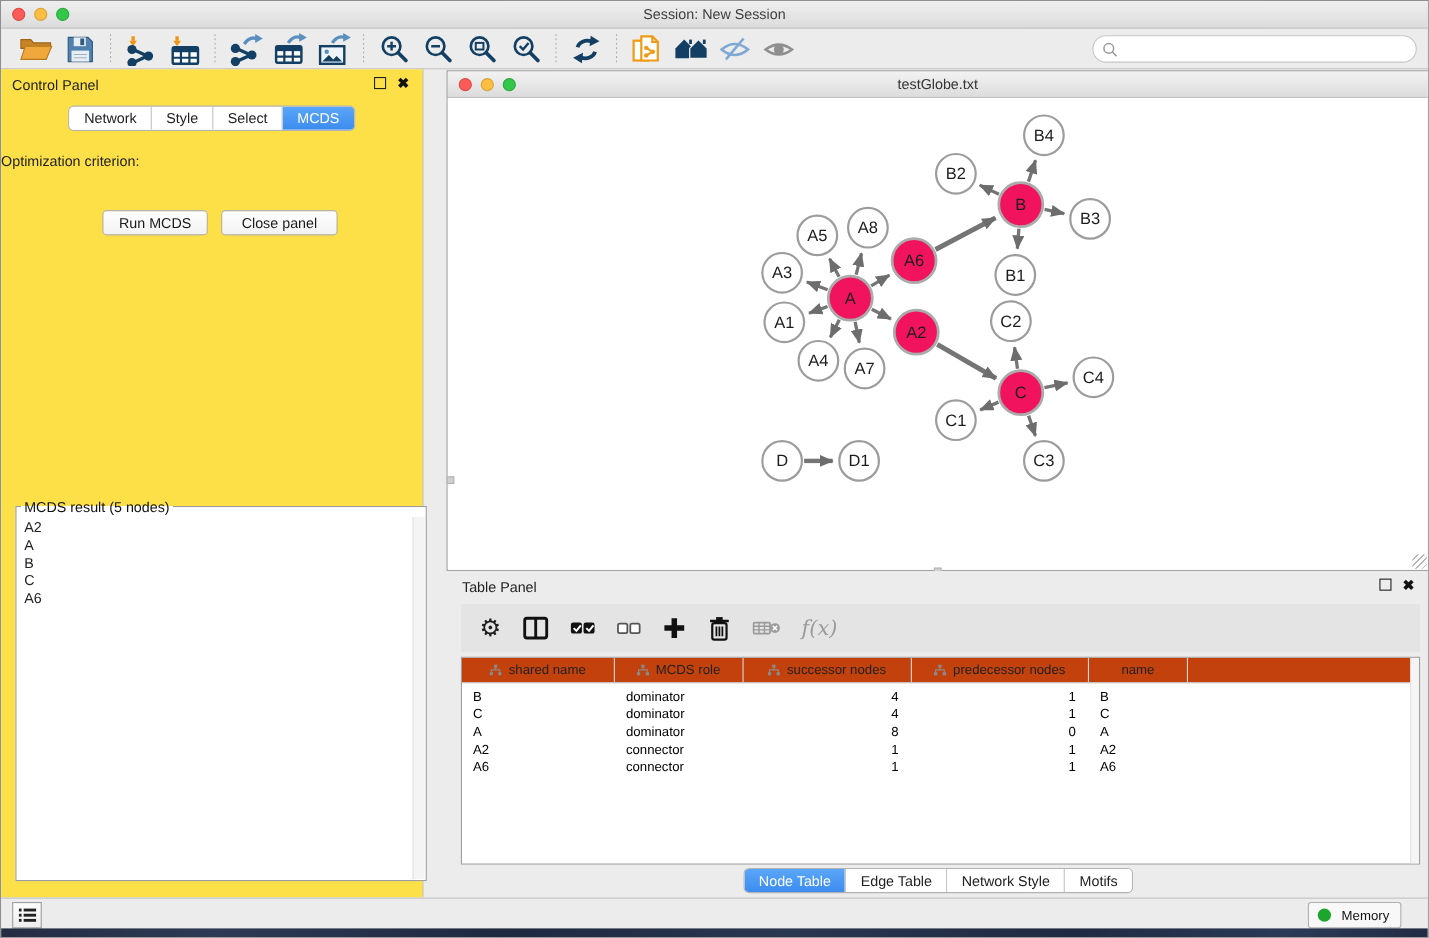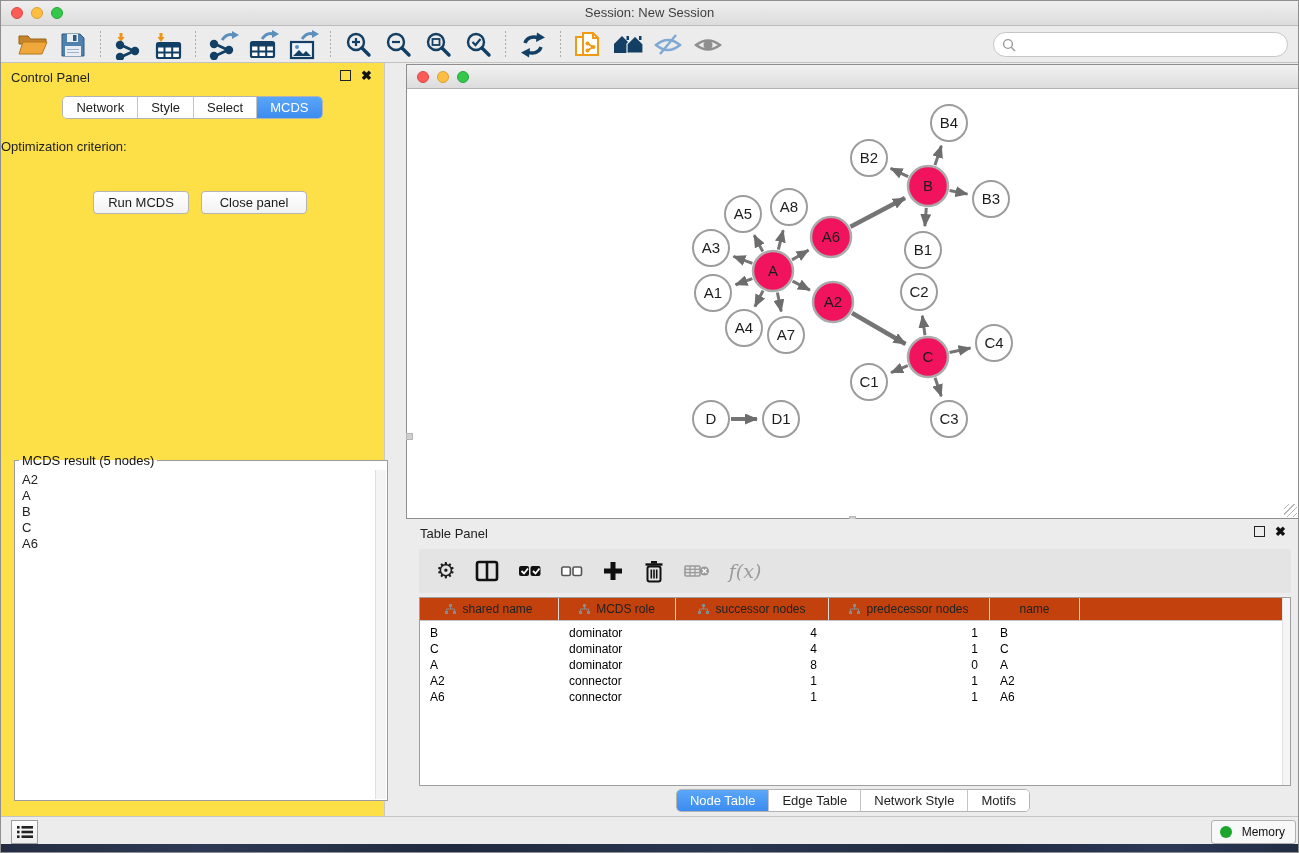--- a/index.html
+++ b/index.html
@@ -87,21 +87,21 @@
   .tp-cell{overflow:hidden;white-space:nowrap;}
   .tp-cell.al{padding-left:10px;text-align:left;}
   .tp-cell.ar{padding-right:12px;text-align:right;}
   .tp-scroll{position:absolute;top:0;right:0;bottom:0;width:8px;background:#f5f5f5;border-left:1px solid #e0e0e0;}
   .tp-tabs{position:absolute;left:0;right:0;top:270px;display:flex;justify-content:center;}
   
   .statusbar{position:absolute;left:0;top:815px;right:0;height:30px;background:#ececec;
              border-top:1px solid #c4c4c4;}
   .list-btn{position:absolute;left:10px;top:3px;width:27px;height:24px;background:linear-gradient(#fdfdfd,#ededed);
             border:1px solid #9e9e9e;display:flex;align-items:center;justify-content:center;}
-  .memory-btn{position:absolute;right:2px;top:3px;height:24px;padding:0 10px 0 8px;background:#f8f8f8;
+  .memory-btn{position:absolute;right:24px;top:3px;height:24px;padding:0 10px 0 8px;background:#f8f8f8;
               border:1px solid #b0b0b0;border-radius:3px;display:flex;align-items:center;gap:10px;font-size:12px;color:#111;}
   .memory-dot{width:12px;height:12px;border-radius:50%;background:#1da62d;}
   .desktop-strip{position:absolute;left:0;right:0;bottom:0;height:8px;
     background:linear-gradient(90deg,#232c42 0%,#2e3a55 15%,#1f2940 35%,#2a3750 55%,#202a42 75%,#2c3a57 90%,#222c44 100%);}
 </style>
 </head>
 <body>
 
 <div id="app">
 
@@ -299,20 +299,21 @@
     </fieldset>
   </div>
 
   <div class="net-window">
     <div class="net-titlebar">
       <div class="lights" style="top:6px;">
         <div class="light red"></div>
         <div class="light yellow"></div>
         <div class="light green"></div>
       </div>
+      <div class="title">testGlobe.txt</div>
     </div>
     <div class="net-canvas">
       <svg width="891" height="429">
           <defs>
             <marker id="arrow" markerUnits="userSpaceOnUse" markerWidth="13" markerHeight="11" refX="12" refY="5.5" orient="auto">
               <polygon points="0,0 13,5.5 0,11" fill="#6d6d6d"></polygon>
             </marker>
           </defs>
           <line x1="355.7535784776823" y1="162.53179910759638" x2="347.1779143879829" y2="146.23803733716758" stroke="#757575" stroke-width="3" marker-end="url(#arrow)"></line>
           <line x1="371.33578375079935" y1="160.6568649968027" x2="376.179144999128" y2="141.28342000348798" stroke="#757575" stroke-width="3" marker-end="url(#arrow)"></line>

